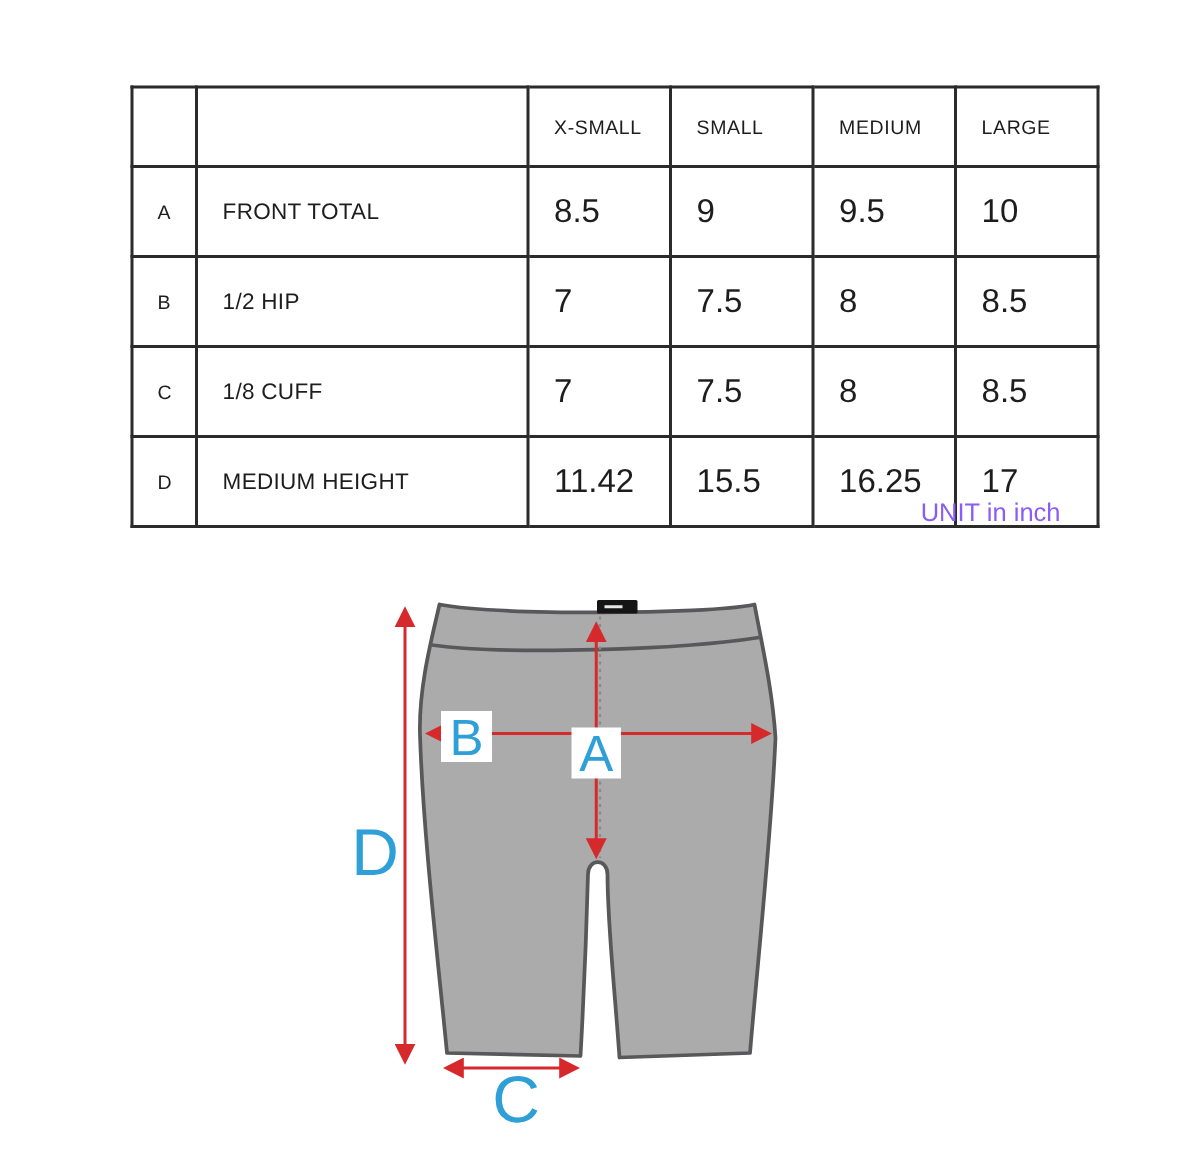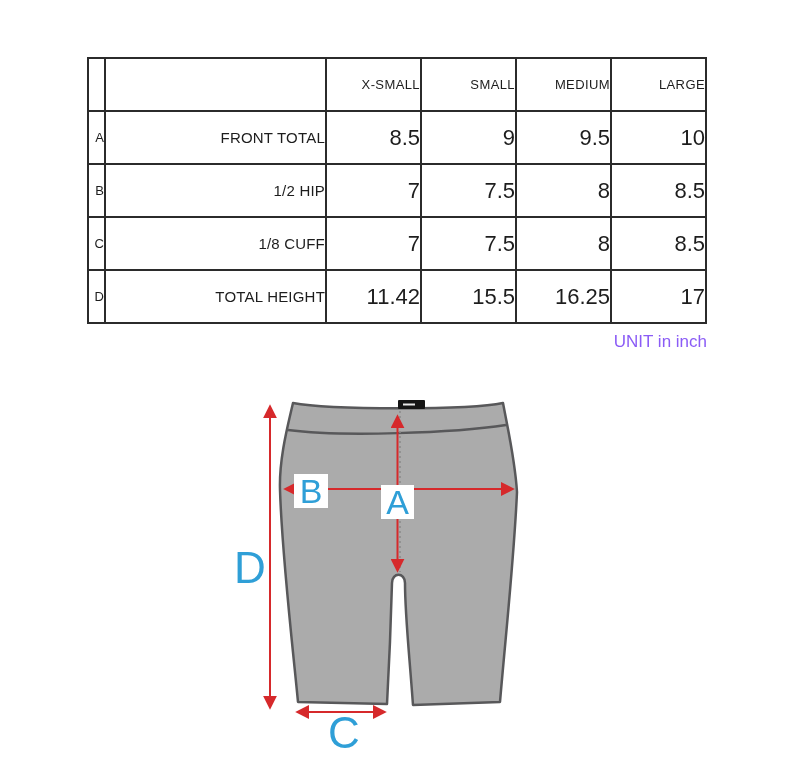--- a/index.html
+++ b/index.html
@@ -19,23 +19,23 @@
   
   .size-table {
     position: absolute;
     left: 87px;
     top: 57px;
     border-collapse: collapse;
     table-layout: fixed;
   }
   .size-table td, .size-table th {
     border: 2px solid #2b2b2b;
-    text-align: right;
+    text-align: left;
     vertical-align: middle;
-    padding: 0;
+    padding: 16px;
     font-weight: normal;
     color: #1d1d1d;
     background: #ffffff;
   }
   .size-table tr { height: 53px; }
   .col-letter  { width: 17px;  }
   .col-name    { width: 221px; }
   .col-size    { width: 95px;  }
   .cell-header { font-size: 13px; letter-spacing: 0.4px; }
   .cell-letter { font-size: 13px; }
@@ -105,21 +105,21 @@
     <tr>
       <td class="cell-letter">C</td>
       <td class="cell-name">1/8 CUFF</td>
       <td class="cell-value">7</td>
       <td class="cell-value">7.5</td>
       <td class="cell-value">8</td>
       <td class="cell-value">8.5</td>
     </tr>
     <tr>
       <td class="cell-letter">D</td>
-      <td class="cell-name">TOTAL HEIGHT</td>
+      <td class="cell-name">MEDIUM HEIGHT</td>
       <td class="cell-value">11.42</td>
       <td class="cell-value">15.5</td>
       <td class="cell-value">16.25</td>
       <td class="cell-value">17</td>
     </tr>
   </tbody>
 </table>
 
 <div class="unit-note">UNIT in inch</div>
 

